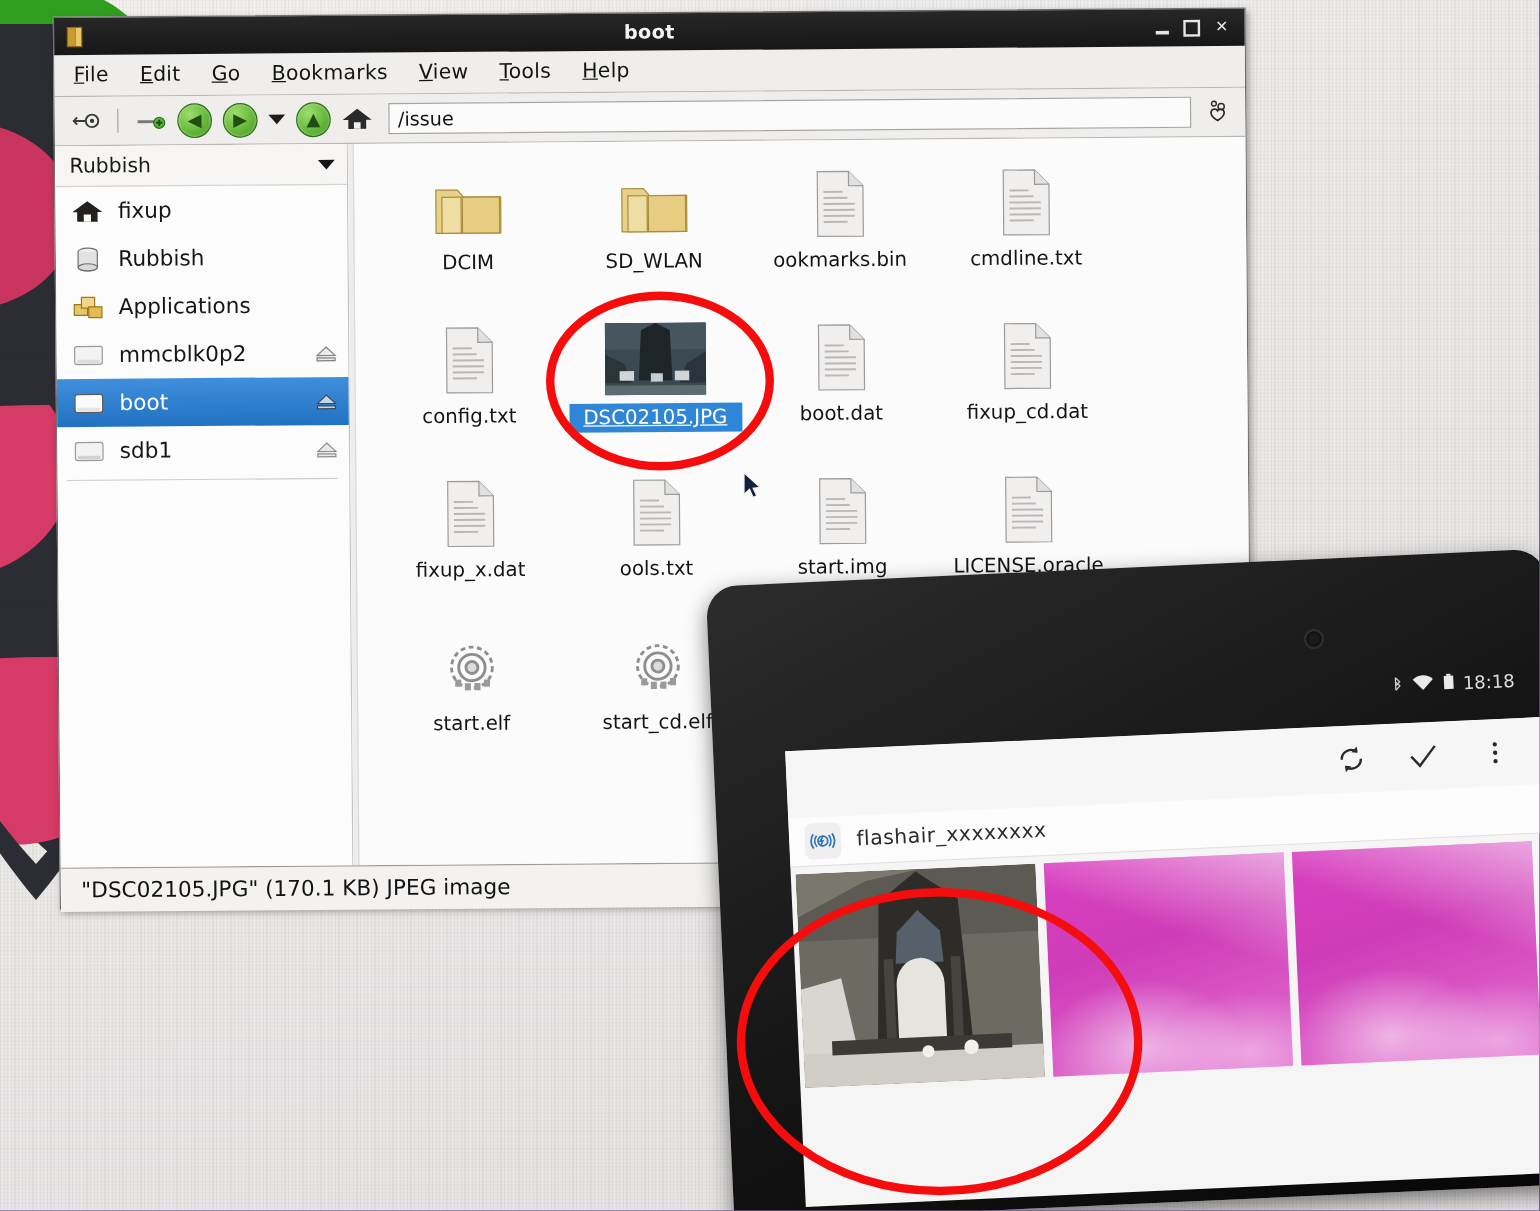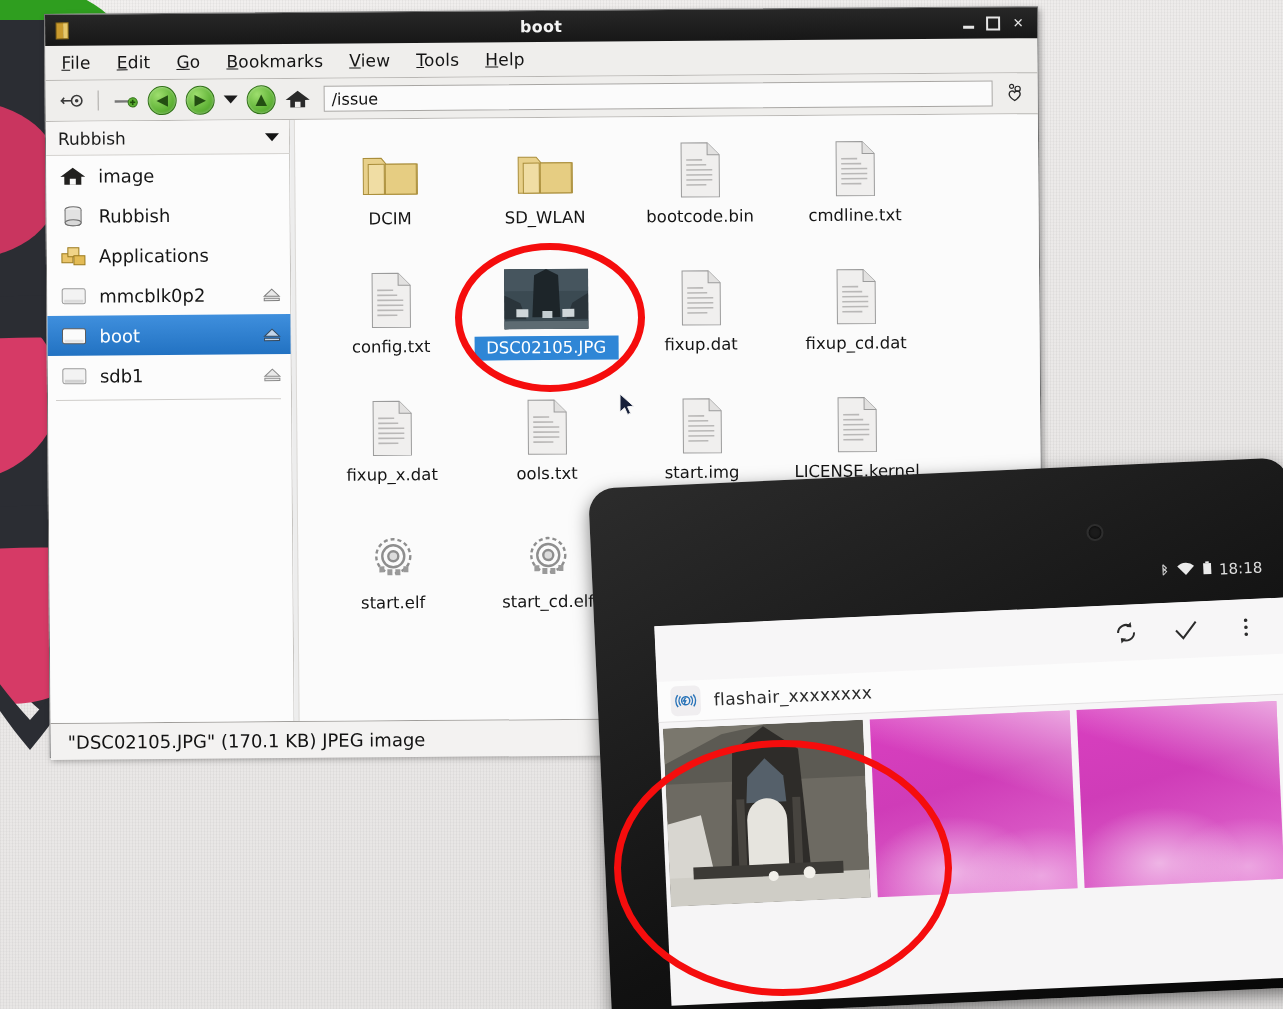--- a/index.html
+++ b/index.html
@@ -78,21 +78,21 @@
   .filepane{flex:1;background:#fbfbfb;position:relative;overflow:hidden;}
   .splitter{position:absolute;left:0;top:0;bottom:0;width:4px;background:#ededed;
     border-right:1px solid #dcdad7;cursor:col-resize;}
   .grid{position:absolute;left:22px;right:6px;top:8px;display:flex;flex-wrap:wrap;}
   .file-cell{width:155px;height:128px;display:flex;flex-direction:column;
     align-items:center;padding-top:8px;cursor:pointer;box-sizing:border-box;}
   .file-icon-wrap{height:74px;display:flex;align-items:center;justify-content:center;}
   .file-label{font-size:16.5px;color:#141414;text-align:center;line-height:1.08;
     max-width:146px;word-break:break-all;padding:1px 2px;}
   .file-cell.selected .file-label{background:#2f86d6;color:#fff;
-    display:block;width:140px;padding:3px 2px;}
+    display:block;width:140px;padding:3px 2px;text-decoration:underline;}
 
   
   .statusbar{height:36px;background:#f3f2f1;border-top:1px solid #9e9c99;
     display:flex;align-items:center;padding-left:17px;}
   .statusbar span{font-size:18px;color:#131313;}
 
   
   .cursor{position:absolute;left:619px;top:393px;width:18px;height:26px;z-index:40;}
 
   
@@ -235,21 +235,21 @@
           <div class="places-caret"></div>
         </div>
 
         <div class="place">
           <span class="place-icon">
             <svg viewBox="0 0 29 25" width="29" height="25">
               <path d="M14.5 4 L27 13 H23 V21 H6 V13 H2 Z" fill="#22211f"></path>
               <rect x="11.5" y="15" width="6" height="6" fill="#fafafa"></rect>
             </svg>
           </span>
-          <span class="place-label">image</span>
+          <span class="place-label">fixup</span>
         </div>
 
         <div class="place">
           <span class="place-icon">
             <svg viewBox="0 0 29 25" width="29" height="25">
               <ellipse cx="14.5" cy="6" rx="8" ry="3" fill="#ececec" stroke="#6f6f6f"></ellipse>
               <path d="M6.5 6 V19 a8 3 0 0 0 16 0 V6" fill="#e2e2e2" stroke="#6f6f6f"></path>
               <ellipse cx="14.5" cy="19" rx="8" ry="3" fill="#d8d8d8" stroke="#6f6f6f"></ellipse>
             </svg>
           </span>
@@ -347,21 +347,21 @@
           <div class="file-cell">
             <div class="file-icon-wrap">
               <svg viewBox="0 0 50 60" width="50" height="60">
                 <path d="M6 3 h26 l12 12 v42 H6 Z" fill="#f0efee" stroke="#9b9b9b"></path>
                 <path d="M32 3 v12 h12" fill="#e2e1e0" stroke="#9b9b9b"></path>
                 <g stroke="#b9b8b7" stroke-width="1.6">
                   <path d="M11 20 h16 M11 25 h20 M11 30 h26 M11 35 h26 M11 40 h26 M11 45 h20"></path>
                 </g>
               </svg>
             </div>
-            <div class="file-label">bootcode.bin</div>
+            <div class="file-label">ookmarks.bin</div>
           </div>
 
           <div class="file-cell">
             <div class="file-icon-wrap">
               <svg viewBox="0 0 50 60" width="50" height="60">
                 <path d="M6 3 h26 l12 12 v42 H6 Z" fill="#f0efee" stroke="#9b9b9b"></path>
                 <path d="M32 3 v12 h12" fill="#e2e1e0" stroke="#9b9b9b"></path>
                 <g stroke="#b9b8b7" stroke-width="1.6">
                   <path d="M11 20 h16 M11 25 h20 M11 30 h26 M11 35 h26 M11 40 h26 M11 45 h20"></path>
                 </g>
@@ -403,21 +403,21 @@
           <div class="file-cell">
             <div class="file-icon-wrap">
               <svg viewBox="0 0 50 60" width="50" height="60">
                 <path d="M6 3 h26 l12 12 v42 H6 Z" fill="#f0efee" stroke="#9b9b9b"></path>
                 <path d="M32 3 v12 h12" fill="#e2e1e0" stroke="#9b9b9b"></path>
                 <g stroke="#b9b8b7" stroke-width="1.6">
                   <path d="M11 20 h16 M11 25 h20 M11 30 h26 M11 35 h26 M11 40 h26 M11 45 h20"></path>
                 </g>
               </svg>
             </div>
-            <div class="file-label">fixup.dat</div>
+            <div class="file-label">boot.dat</div>
           </div>
 
           <div class="file-cell">
             <div class="file-icon-wrap">
               <svg viewBox="0 0 50 60" width="50" height="60">
                 <path d="M6 3 h26 l12 12 v42 H6 Z" fill="#f0efee" stroke="#9b9b9b"></path>
                 <path d="M32 3 v12 h12" fill="#e2e1e0" stroke="#9b9b9b"></path>
                 <g stroke="#b9b8b7" stroke-width="1.6">
                   <path d="M11 20 h16 M11 25 h20 M11 30 h26 M11 35 h26 M11 40 h26 M11 45 h20"></path>
                 </g>
@@ -468,21 +468,21 @@
           <div class="file-cell">
             <div class="file-icon-wrap">
               <svg viewBox="0 0 50 60" width="50" height="60">
                 <path d="M6 3 h26 l12 12 v42 H6 Z" fill="#f0efee" stroke="#9b9b9b"></path>
                 <path d="M32 3 v12 h12" fill="#e2e1e0" stroke="#9b9b9b"></path>
                 <g stroke="#b9b8b7" stroke-width="1.6">
                   <path d="M11 20 h16 M11 25 h20 M11 30 h26 M11 35 h26 M11 40 h26 M11 45 h20"></path>
                 </g>
               </svg>
             </div>
-            <div class="file-label">LICENSE.kernel</div>
+            <div class="file-label">LICENSE.oracle</div>
           </div>
 
           <div class="file-cell">
             <div class="file-icon-wrap">
               <svg viewBox="0 0 56 56" width="56" height="56">
                 <g fill="none" stroke="#8e8e8e" stroke-width="2.4">
                   <circle cx="28" cy="28" r="17" stroke-dasharray="4 3"></circle>
                   <circle cx="28" cy="28" r="11"></circle>
                   <circle cx="28" cy="28" r="5" fill="#dcdcdc"></circle>
                 </g>

